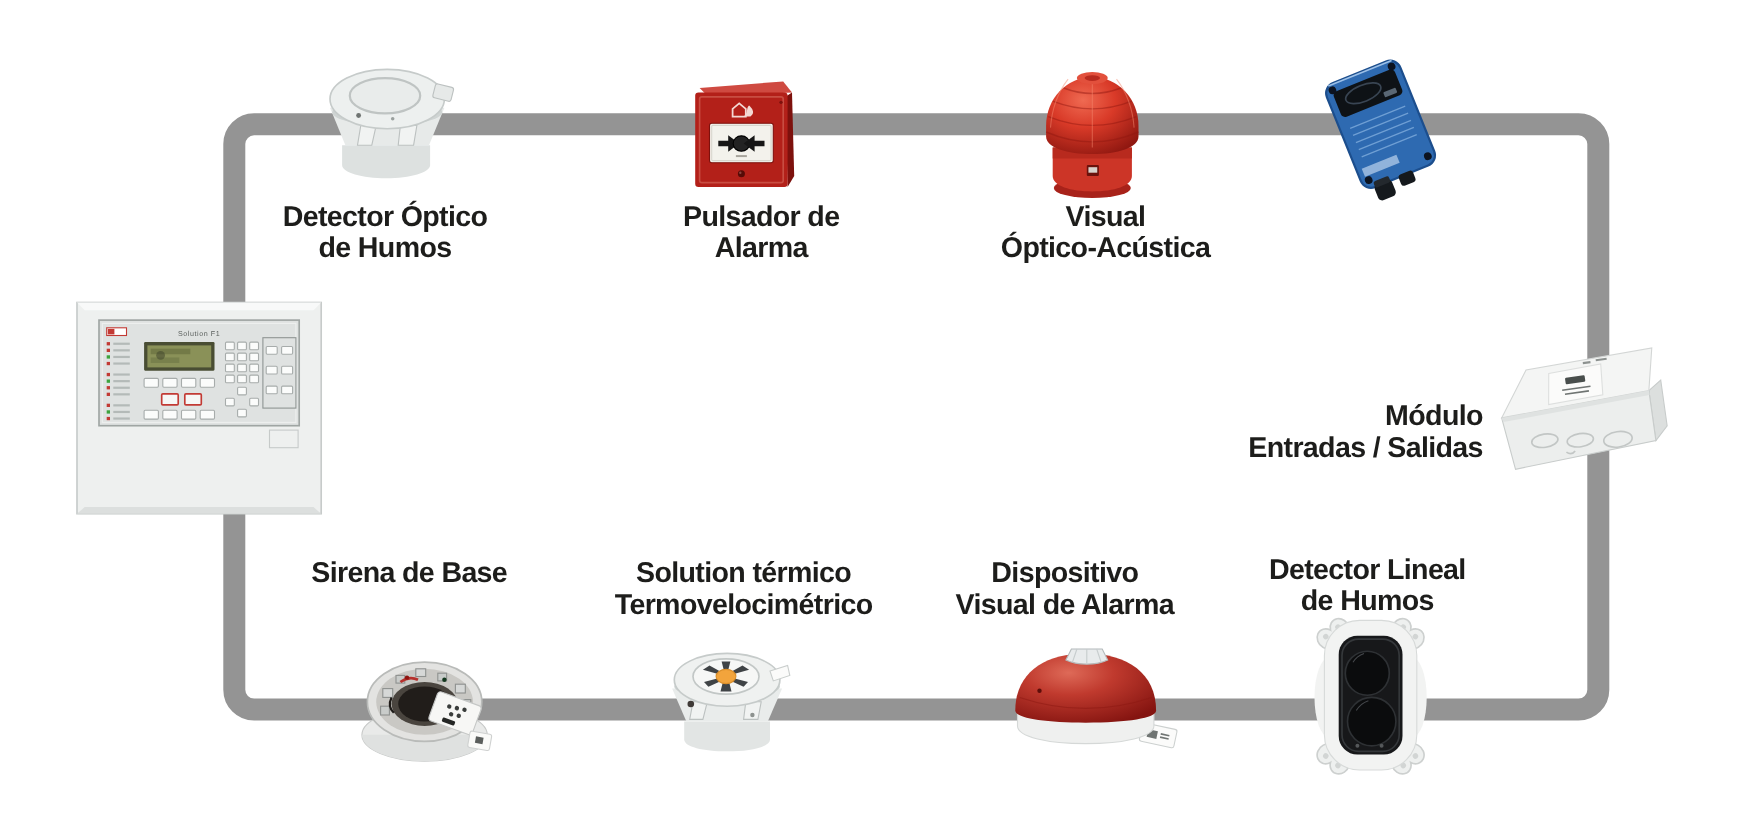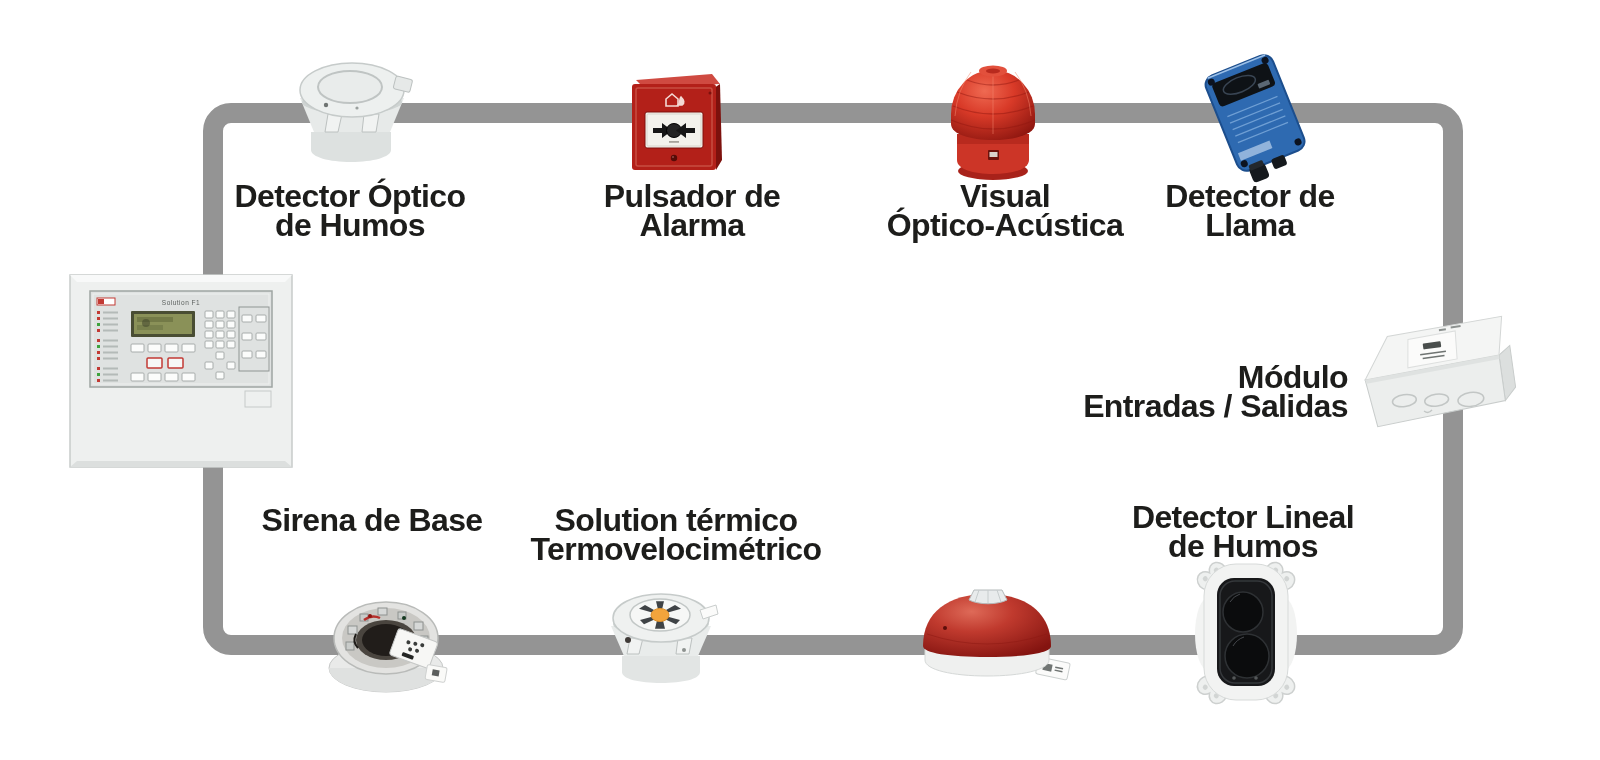--- a/index.html
+++ b/index.html
@@ -2,21 +2,21 @@
 <html><head>
 <meta charset="utf-8">
 <style>
   html,body{margin:0;padding:0;background:#ffffff;}
   .canvas{position:relative;width:1600px;height:760px;background:#ffffff;overflow:hidden;
           font-family:"Liberation Sans",sans-serif;}
   .loop{position:absolute;left:203px;top:103px;width:1260px;height:552px;
         box-sizing:border-box;border:20px solid #949494;border-radius:28px;}
   .device{position:absolute;}
   .device svg{display:block;overflow:visible;}
-  .label{position:absolute;font-weight:700;font-size:32px;line-height:29px;
+  .label{position:absolute;font-weight:700;font-size:26px;line-height:29px;
          color:#1d1d1b;letter-spacing:-0.6px;white-space:nowrap;}
   .label.center{transform:translateX(-50%);text-align:center;}
   .label.leftal{text-align:left;}
   .label.rightal{text-align:right;}
   svg text{font-family:"Liberation Sans",sans-serif;}
 </style>
 </head>
 <body>
 
 <div class="canvas">
@@ -125,24 +125,20 @@
             <path d="M40 86 h54"></path>
         </g>
         <rect x="36" y="96" width="34" height="8" fill="#bcd3ec" opacity="0.7"></rect>
         <g fill="#15191d">
           <rect x="40" y="114" width="17" height="16" rx="4"></rect>
           <rect x="41" y="111" width="15" height="6" rx="2" fill="#23282d"></rect>
           <rect x="64" y="114" width="14" height="11" rx="3"></rect>
         </g>
       </g>
     </svg>
-  </div>
-  <div class="label center" style="left:1250px;top:182px;">
-    <div>Detector de</div>
-    <div>Llama</div>
   </div>
 
   <div class="device" style="left:67px;top:271px;">
     <svg width="228" height="200" viewBox="0 0 228 200">
       <rect x="3" y="4" width="222" height="192" fill="#eef0ef" stroke="#c7cbca" stroke-width="1.5"></rect>
       <path d="M3 4 h222 l-7 7 h-208 z" fill="#f8f9f9"></path>
       <path d="M3 196 h222 l-7 -6 h-208 z" fill="#dcdfde"></path>
       <rect x="23" y="20" width="182" height="96" fill="#dfe2e1" stroke="#9fa5a3" stroke-width="1.5"></rect>
       <rect x="26" y="23" width="176" height="90" fill="none" stroke="#eef0ef" stroke-width="1"></rect>
       <rect x="30" y="27" width="18" height="7" fill="#ffffff" stroke="#c23a34"></rect>
@@ -314,20 +310,24 @@
         <path d="M-21 -10 L-15 -16 L-6 -8 L-8 -4 Z"></path>
         <path d="M-16 15 L-20 8 L-8 3 L-5 7 Z"></path>
       </g>
       <ellipse cx="66" cy="35" rx="9" ry="6.5" fill="#f2a43c" stroke="#d98e2a"></ellipse>
       <path d="M106 30 l16 -5 2 9 -15 5 z" fill="#fbfbfa" stroke="#c9cdcc"></path>
       <circle cx="34" cy="60" r="3" fill="#3f3a37"></circle>
       <circle cx="90" cy="70" r="2" fill="#8d928f"></circle>
     </svg>
   </div>
 
+  <div class="label center" style="left:968px;top:506px;">
+    <div>Dispositivo</div>
+    <div>Visual de Alarma</div>
+  </div>
   <div class="device" style="left:893px;top:586px;">
     <svg width="190" height="110" viewBox="0 0 190 110">
       <defs>
         <radialGradient id="vg" cx="38%" cy="28%" r="80%">
           <stop offset="0" stop-color="#de6a58"></stop>
           <stop offset="0.4" stop-color="#c03a2e"></stop>
           <stop offset="1" stop-color="#841410"></stop>
         </radialGradient>
       </defs>
       <g transform="rotate(12 160 82)">

